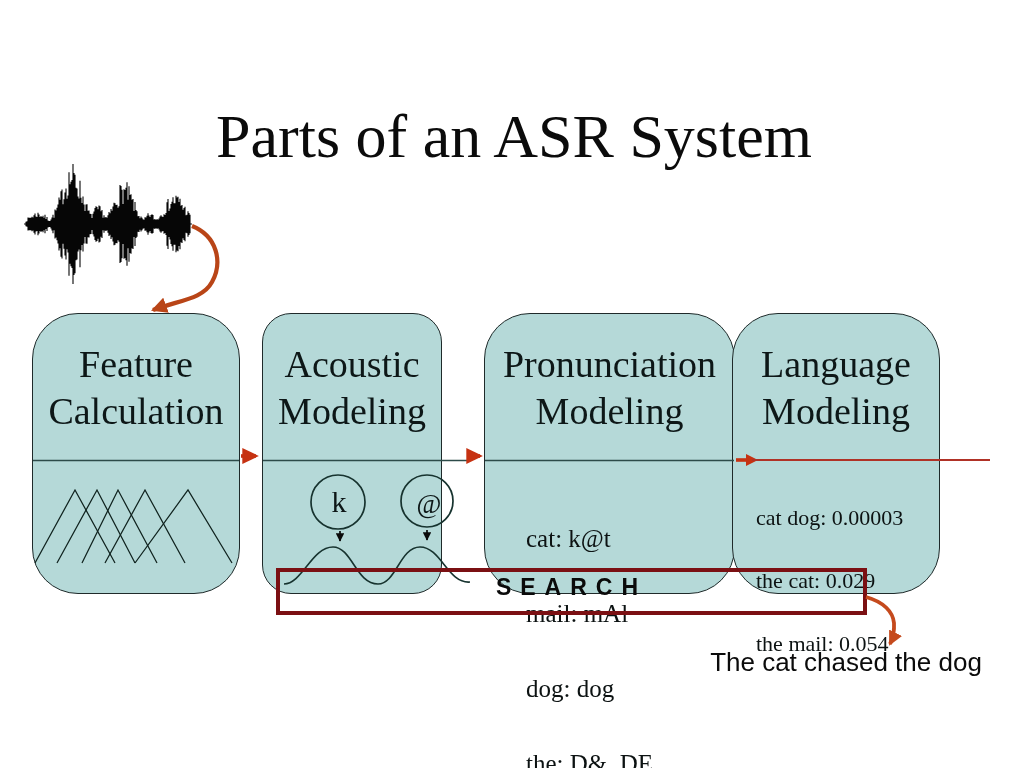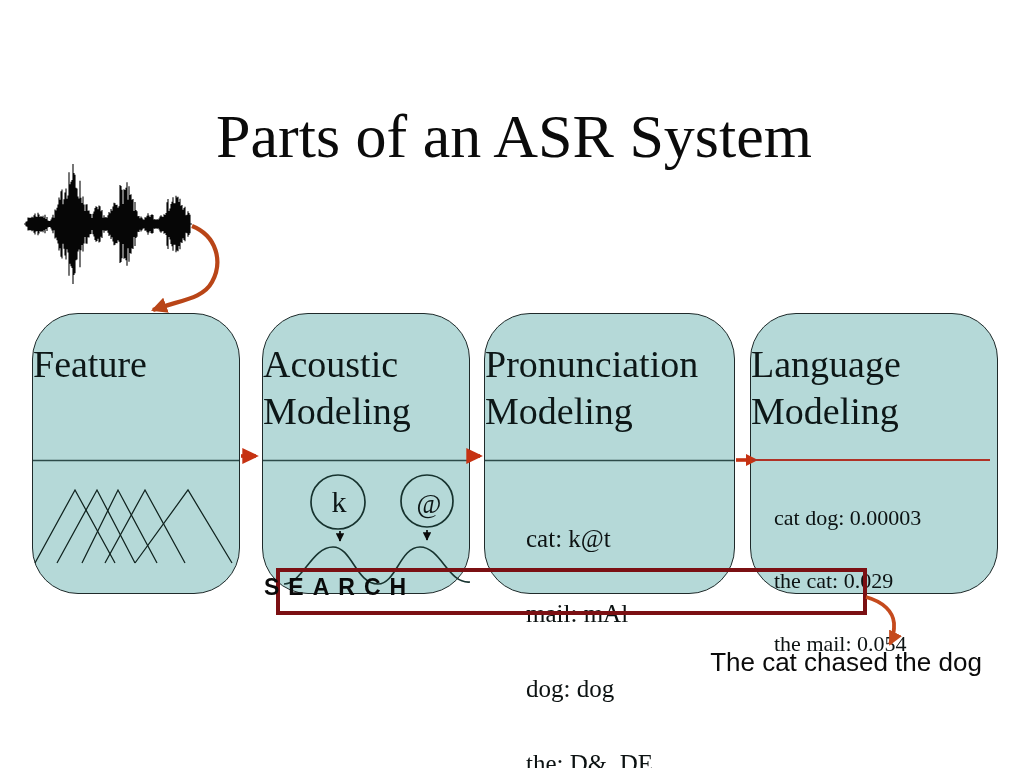--- a/index.html
+++ b/index.html
@@ -11,66 +11,67 @@
     position:absolute;left:0;top:100px;width:1024px;margin:2px;
     text-align:center;font-size:62px;font-weight:normal;color:#0b0b0b;
     letter-spacing:0px;line-height:1.1;
   }
   .box{
     position:absolute;top:313px;height:281px;background:#b5d9d8;
     border:1.6px solid #1f2a2a;border-radius:46px;box-sizing:border-box;
     z-index:1;
   }
   .box-title{
-    position:absolute;left:0;top:27px;width:100%;text-align:left;
+    position:absolute;left:0;top:27px;width:100%;text-align:center;
     font-size:38px;line-height:47px;color:#0d1717;
   }
   .entry-lines{position:absolute;color:#0c1212;white-space:pre;}
   #pm-entries{left:41px;top:162px;font-size:25px;line-height:25px;}
   #lm-entries{left:23px;top:151px;font-size:22px;line-height:21px;}
   .phoneme{
     position:absolute;width:54px;text-align:center;color:#0d1717;
   }
   #phoneme-k{left:49px;top:168px;font-size:30px;line-height:40px;}
   #phoneme-at{left:139px;top:170px;font-size:27px;line-height:40px;}
   .overlay{
     position:absolute;left:0;top:0;width:1024px;height:768px;
     z-index:2;pointer-events:none;
   }
   .search-rect{
     position:absolute;left:276px;top:568px;width:591px;height:47px;
     border:4px solid #7b1013;box-sizing:border-box;background:transparent;
     z-index:3;
   }
   .search-label{
-    position:absolute;left:264px;top:574px;width:591px;
+    position:absolute;left:276px;top:574px;width:591px;text-align:center;
     font-family:"Liberation Sans","DejaVu Sans",sans-serif;
     font-size:23px;font-weight:bold;letter-spacing:9px;color:#0a0a0a;
     z-index:4;
   }
   .sentence{
     position:absolute;left:700px;top:647px;width:292px;text-align:center;
     font-family:"Liberation Sans","DejaVu Sans",sans-serif;
     font-size:26px;color:#0b0b0b;z-index:2;
   }
 </style>
 </head>
 <body>
 
 <div class="slide">
 
   <h1 class="title">Parts of an ASR System</h1>
 
   <div class="box" style="left:32px;width:208px;">
     <div class="box-title">
       <div>Feature</div>
+      <div>Calculation</div>
     </div>
   </div>
 
-  <div class="box" style="left:262px;width:208px;">
+  <div class="box" style="left:262px;width:180px;border-radius:29px;">
     <div class="box-title">
       <div>Acoustic</div>
       <div>Modeling</div>
     </div>
     <div class="phoneme" id="phoneme-k">k</div>
     <div class="phoneme" id="phoneme-at">@</div>
   </div>
 
   <div class="box" style="left:484px;width:251px;text-decoration:underline;">
     <div class="box-title">
@@ -78,21 +79,21 @@
       <div>Modeling</div>
     </div>
     <div class="entry-lines" id="pm-entries">
       <div>cat: k@t</div>
       <div>mail: mAl</div>
       <div>dog: dog</div>
       <div>the: D&amp;, DE</div>
     </div>
   </div>
 
-  <div class="box" style="left:750px;width:248px;">
+  <div class="box" style="left:732px;width:208px;">
     <div class="box-title">
       <div>Language</div>
       <div>Modeling</div>
     </div>
     <div class="entry-lines" id="lm-entries">
       <div>cat dog: 0.00003</div>
       <div>the cat: 0.029</div>
       <div>the mail: 0.054</div>
       
     </div>

